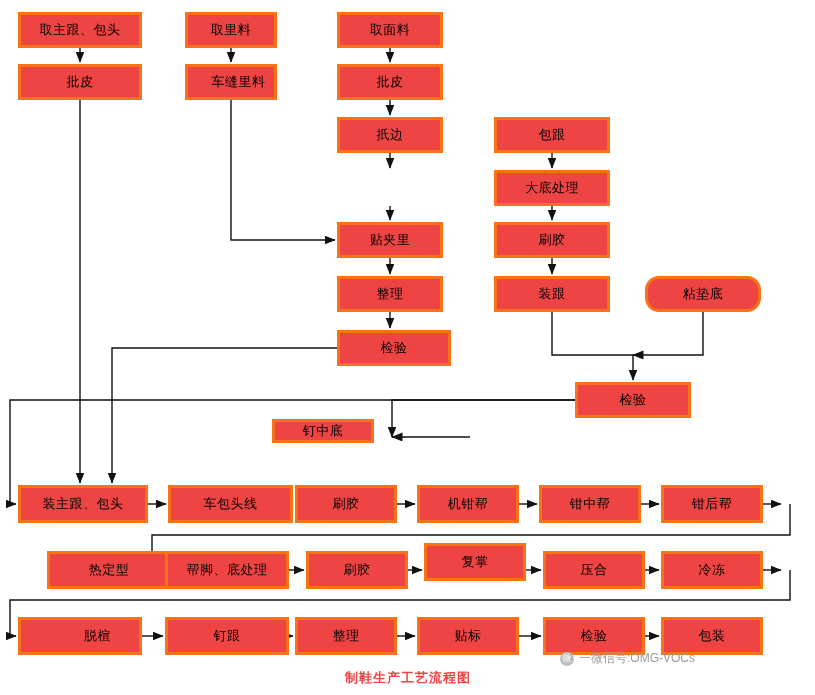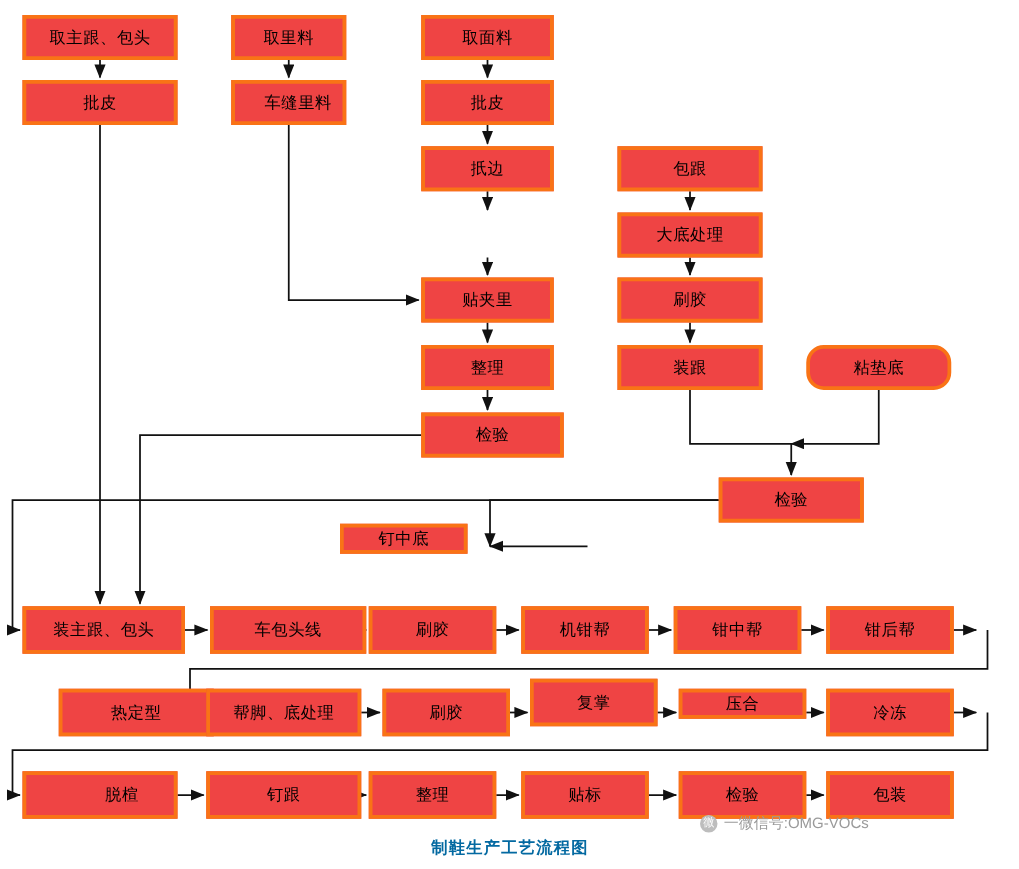--- a/index.html
+++ b/index.html
@@ -29,21 +29,21 @@
     justify-content: center;
     font-size: 13px;
     color: #000000;
     letter-spacing: 0.5px;
     white-space: nowrap;
   }
   .title {
     position: absolute;
     font-size: 13px;
     font-weight: bold;
-    color: #0369a1;
+    color: #ef4444;
     letter-spacing: 1px;
     white-space: nowrap;
   }
   .watermark {
     position: absolute;
     display: flex;
     align-items: center;
     gap: 5px;
     font-size: 12px;
     color: #9a9a9a;
@@ -157,21 +157,21 @@
   <div class="node" style="left:18px;  top:485px; width:130px; height:38px;">装主跟、包头</div>
   <div class="node" style="left:168px; top:485px; width:125px; height:38px;">车包头线</div>
   <div class="node" style="left:295px; top:485px; width:102px; height:38px;">刷胶</div>
   <div class="node" style="left:417px; top:485px; width:102px; height:38px;">机钳帮</div>
   <div class="node" style="left:539px; top:485px; width:102px; height:38px;">钳中帮</div>
   <div class="node" style="left:661px; top:485px; width:102px; height:38px;">钳后帮</div>
   <div class="node" style="left:18px;  top:551px; width:124px; height:38px;margin-left:29px;">热定型</div>
   <div class="node" style="left:165px; top:551px; width:124px; height:38px;">帮脚、底处理</div>
   <div class="node" style="left:306px; top:551px; width:102px; height:38px;">刷胶</div>
   <div class="node" style="left:424px; top:543px; width:102px; height:38px;">复掌</div>
-  <div class="node" style="left:543px; top:551px; width:102px; height:24px;">压合</div>
+  <div class="node" style="left:543px; top:551px; width:102px; height:38px;">压合</div>
   <div class="node" style="left:661px; top:551px; width:102px; height:38px;">冷冻</div>
   <div class="node" style="left:18px;  top:617px; width:124px; height:38px;padding-left:35px;">脱楦</div>
   <div class="node" style="left:165px; top:617px; width:124px; height:38px;">钉跟</div>
   <div class="node" style="left:295px; top:617px; width:102px; height:38px;">整理</div>
   <div class="node" style="left:417px; top:617px; width:102px; height:38px;">贴标</div>
   <div class="node" style="left:543px; top:617px; width:102px; height:38px;">检验</div>
   <div class="node" style="left:661px; top:617px; width:102px; height:38px;">包装</div>
 
   <div class="title" style="left:345px; top:669px;">制鞋生产工艺流程图</div>
 

